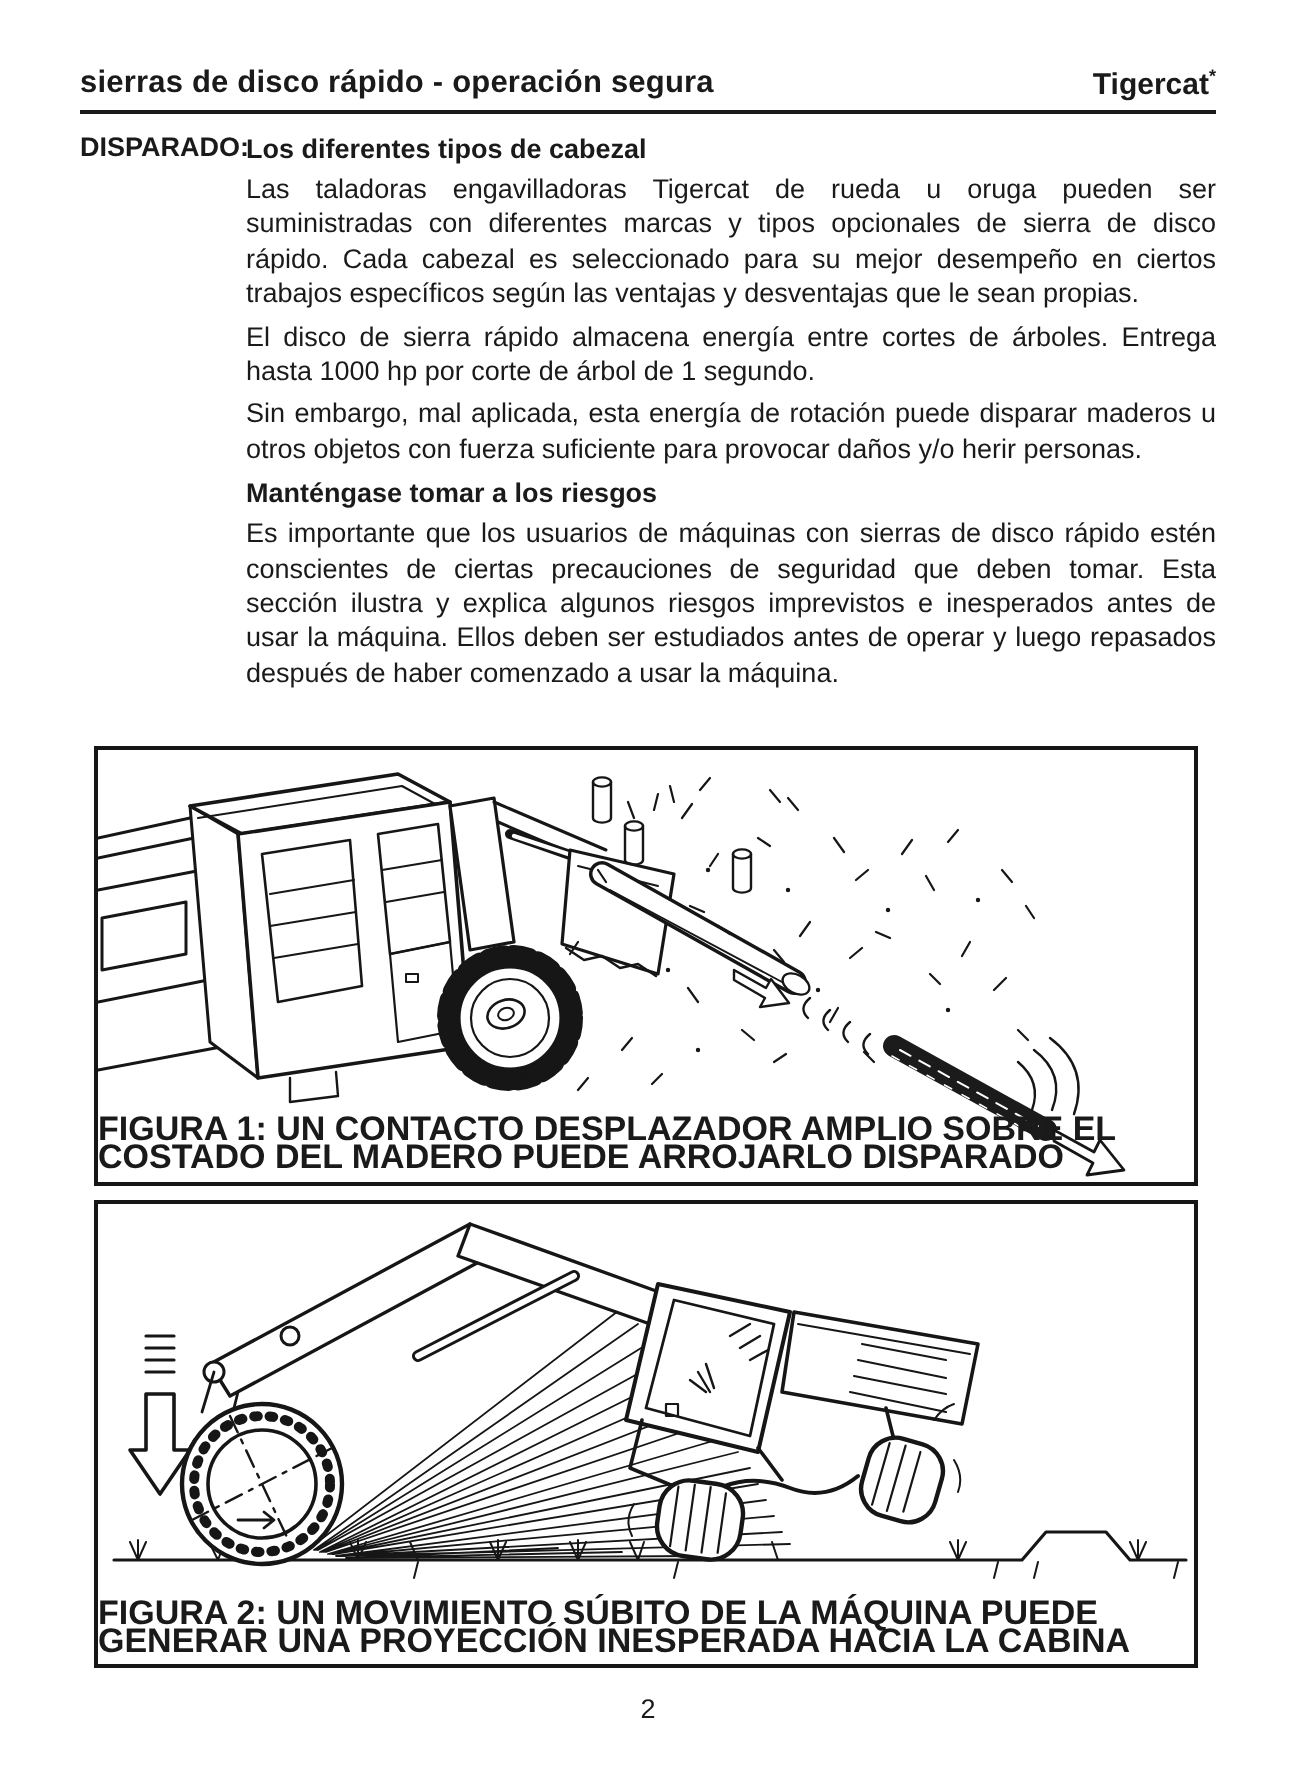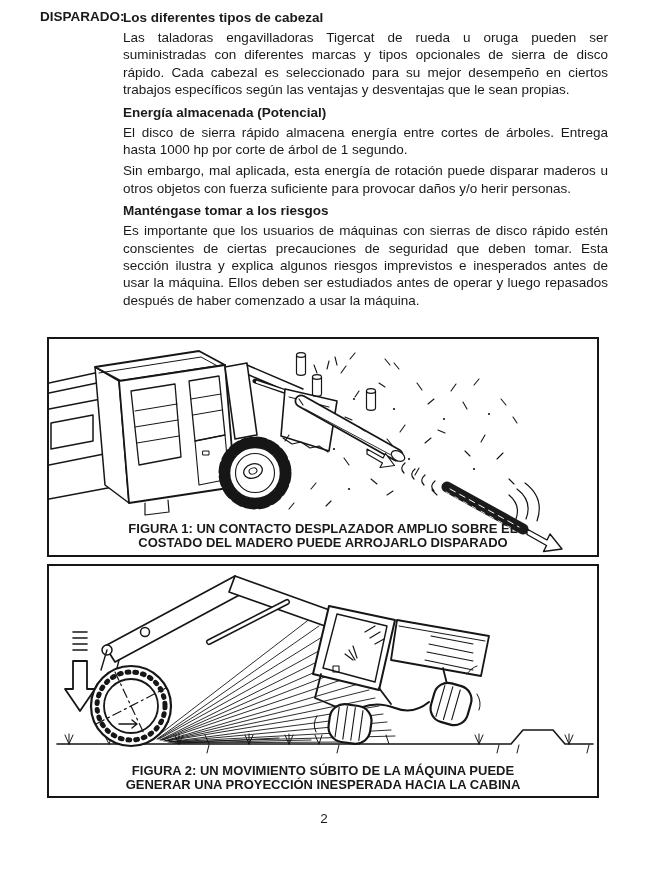--- a/index.html
+++ b/index.html
@@ -41,40 +41,43 @@
     border:2px solid #161616;
     box-sizing:border-box;
     background:#ffffff;
     padding:0;
   }
   figure.fig-1{height:220px;}
   figure.fig-2{height:234px;margin-top:7px;}
   figure svg{position:absolute;top:0;left:0;}
   figcaption{
     position:absolute;left:0;right:0;bottom:6px;
-    text-align:center;font-weight:bold;
-    font-size:13px;line-height:13.6px;letter-spacing:0;
+    text-align:left;font-weight:bold;
+    font-size:17px;line-height:13.6px;letter-spacing:0;
   }
   figure.fig-2 figcaption{bottom:5px;}
   .page-number{
     text-align:center;font-size:13.5px;margin-top:13px;
   }
 </style>
 </head>
 <body>
 
 <div class="page">
 
+  <div class="doc-header">
+    <span class="doc-title">sierras de disco rápido - operación segura</span>
+    <span class="brand"><span>Tigercat</span><sup>*</sup></span>
+  </div>
 
   <div class="content">
     <div class="prefacio-label">DISPARADO:</div>
     <div class="text-col">
       <h2>Los diferentes tipos de cabezal</h2>
       <p>Las taladoras engavilladoras Tigercat de rueda u oruga pueden ser suministradas con diferentes marcas y tipos opcionales de sierra de disco rápido.  Cada cabezal es seleccionado para su mejor desempeño en ciertos trabajos específicos según las ventajas y desventajas que le sean propias.</p>
-      <h2>Energía almacenada (Potencial)</h2>
       <p>El disco de sierra rápido almacena energía entre cortes de árboles.  Entrega hasta 1000 hp por corte de árbol de 1 segundo.</p>
       <p>Sin embargo, mal aplicada, esta energía de rotación puede disparar maderos u otros objetos con fuerza suficiente para provocar daños y/o herir personas.</p>
       <h2>Manténgase tomar a los riesgos</h2>
       <p>Es importante que los usuarios de máquinas con sierras de disco rápido estén conscientes de ciertas precauciones de seguridad que deben tomar. Esta sección ilustra y explica algunos riesgos imprevistos e inesperados antes de usar la máquina.  Ellos deben ser estudiados antes de operar y luego repasados después de haber comenzado a usar la máquina.</p>
     </div>
   </div>
 
   <figure class="fig-1">
     <svg width="548" height="216" viewBox="0 0 548 216">
       <g stroke="#161616" fill="none" stroke-width="1.5" stroke-linecap="round" stroke-linejoin="round">

